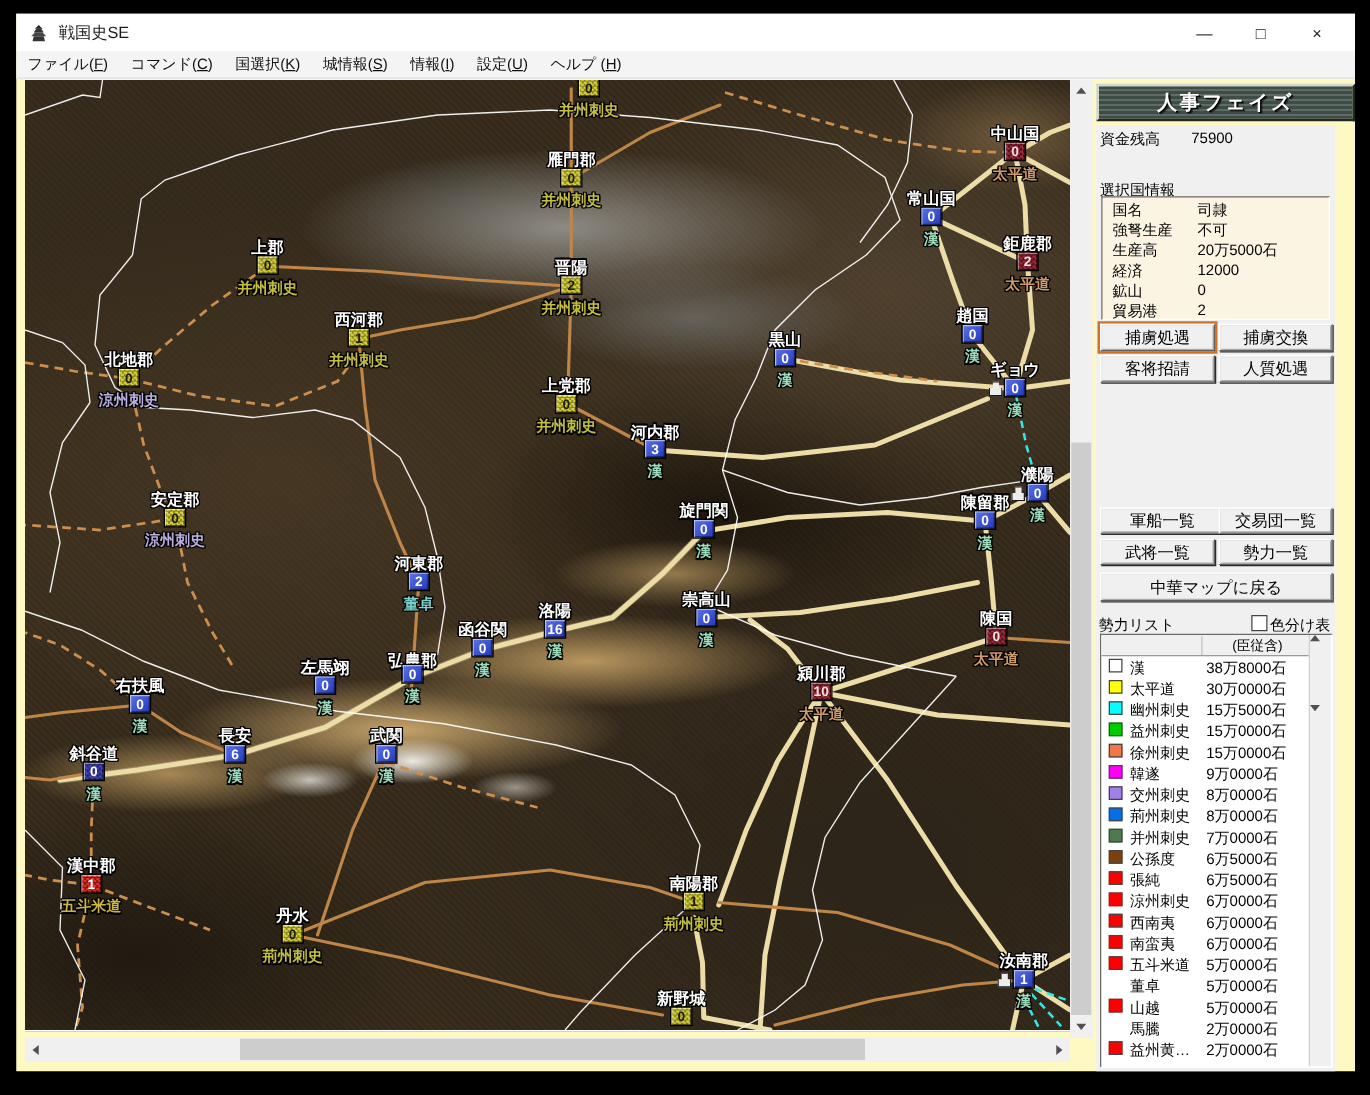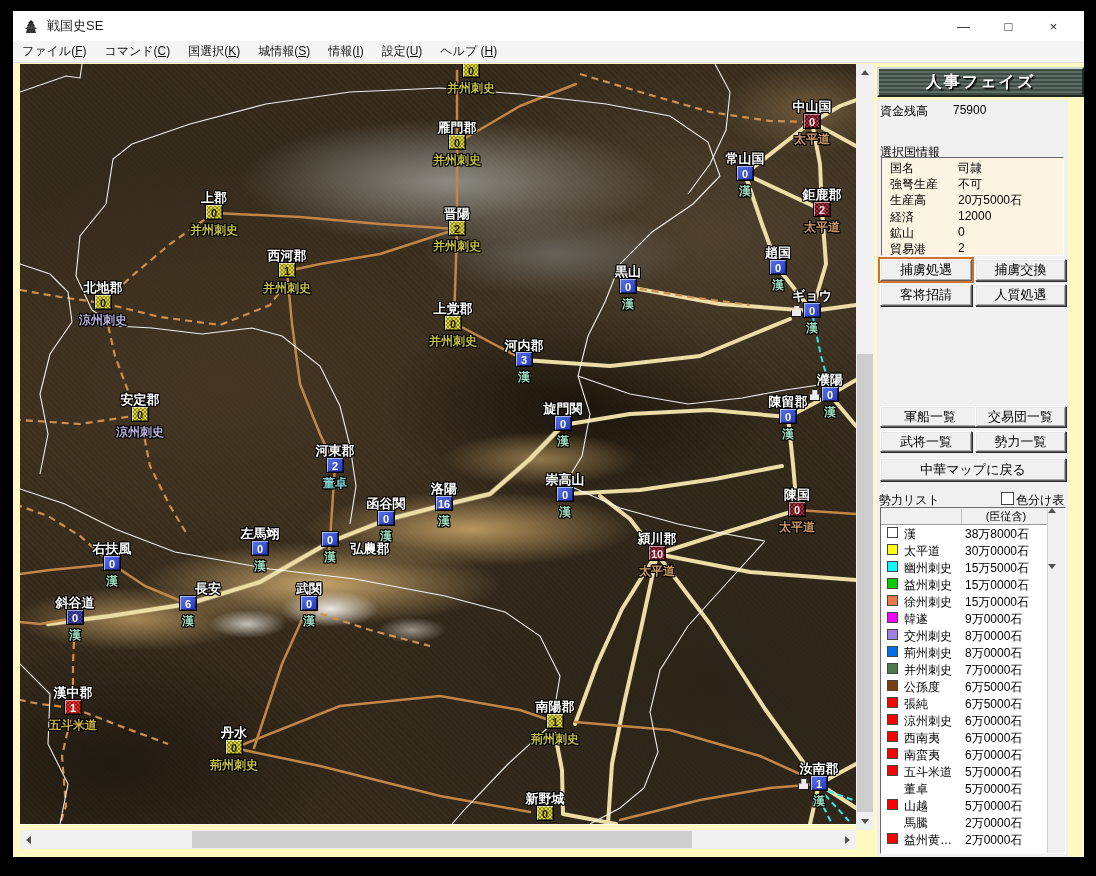--- a/index.html
+++ b/index.html
@@ -267,36 +267,36 @@
         <div class="cfaction" style="left: 545px; top: 440px; color: rgb(154, 220, 188);">漢</div>
         <div class="cname" style="left: 424px; top: 416px;">洛陽</div>
         <div class="marker m-blue" style="left: 415px; top: 431px;">16</div>
         <div class="cfaction" style="left: 424px; top: 449px; color: rgb(154, 220, 188);">漢</div>
         <div class="cname" style="left: 366px; top: 431px;">函谷関</div>
         <div class="marker m-blue" style="left: 357px; top: 446px;">0</div>
         <div class="cfaction" style="left: 366px; top: 464px; color: rgb(154, 220, 188);">漢</div>
         <div class="cname" style="left: 777px; top: 422px;">陳国</div>
         <div class="marker m-darkred" style="left: 768px; top: 437px;">0</div>
         <div class="cfaction" style="left: 777px; top: 455px; color: rgb(207, 154, 102);">太平道</div>
-        <div class="cname" style="left: 310px; top: 476px; margin-left: 40px;">弘農郡</div>
+        <div class="cname" style="left: 310px; top: 456px;">弘農郡</div>
         <div class="marker m-blue" style="left: 301px; top: 467px;">0</div>
         <div class="cfaction" style="left: 310px; top: 485px; color: rgb(154, 220, 188);">漢</div>
         <div class="cname" style="left: 240px; top: 461px;">左馬翊</div>
         <div class="marker m-blue" style="left: 231px; top: 476px;">0</div>
         <div class="cfaction" style="left: 240px; top: 494px; color: rgb(154, 220, 188);">漢</div>
         <div class="cname" style="left: 92px; top: 476px;">右扶風</div>
         <div class="marker m-blue" style="left: 83px; top: 491px;">0</div>
         <div class="cfaction" style="left: 92px; top: 509px; color: rgb(154, 220, 188);">漢</div>
         <div class="cname" style="left: 637px; top: 466px;">潁川郡</div>
         <div class="marker m-darkred" style="left: 628px; top: 481px;">10</div>
         <div class="cfaction" style="left: 637px; top: 499px; color: rgb(207, 154, 102);">太平道</div>
         <div class="cname" style="left: 55px; top: 530px;">斜谷道</div>
         <div class="marker m-navy" style="left: 46px; top: 545px;">0</div>
         <div class="cfaction" style="left: 55px; top: 563px; color: rgb(154, 220, 188);">漢</div>
-        <div class="cname" style="left: 168px; top: 516px; margin-left: 20px;">長安</div>
+        <div class="cname" style="left: 168px; top: 516px;">長安</div>
         <div class="marker m-blue" style="left: 159px; top: 531px;">6</div>
         <div class="cfaction" style="left: 168px; top: 549px; color: rgb(154, 220, 188);">漢</div>
         <div class="cname" style="left: 289px; top: 516px;">武関</div>
         <div class="marker m-blue" style="left: 280px; top: 531px;">0</div>
         <div class="cfaction" style="left: 289px; top: 549px; color: rgb(154, 220, 188);">漢</div>
         <div class="cname" style="left: 53px; top: 620px;">漢中郡</div>
         <div class="marker m-red" style="left: 44px; top: 635px;">1</div>
         <div class="cfaction" style="left: 53px; top: 653px; color: rgb(203, 181, 69);">五斗米道</div>
         <div class="cname" style="left: 535px; top: 634px;">南陽郡</div>
         <div class="marker m-yellow" style="left: 526px; top: 649px;">1</div>

